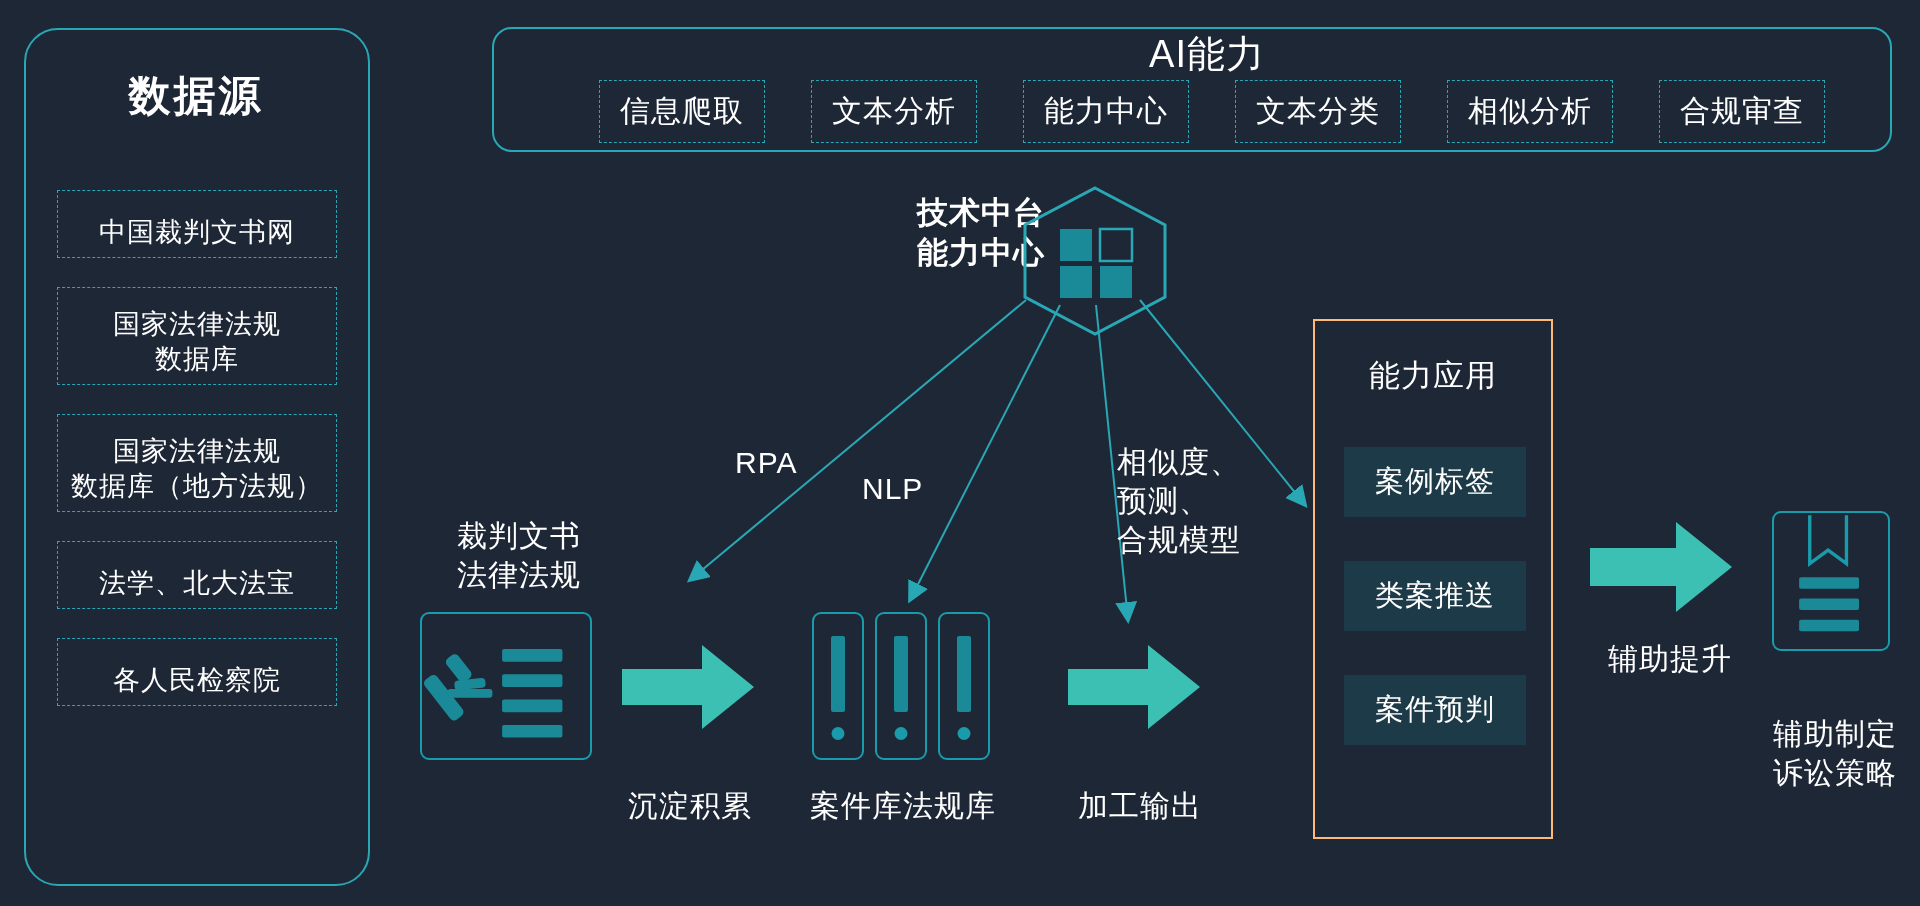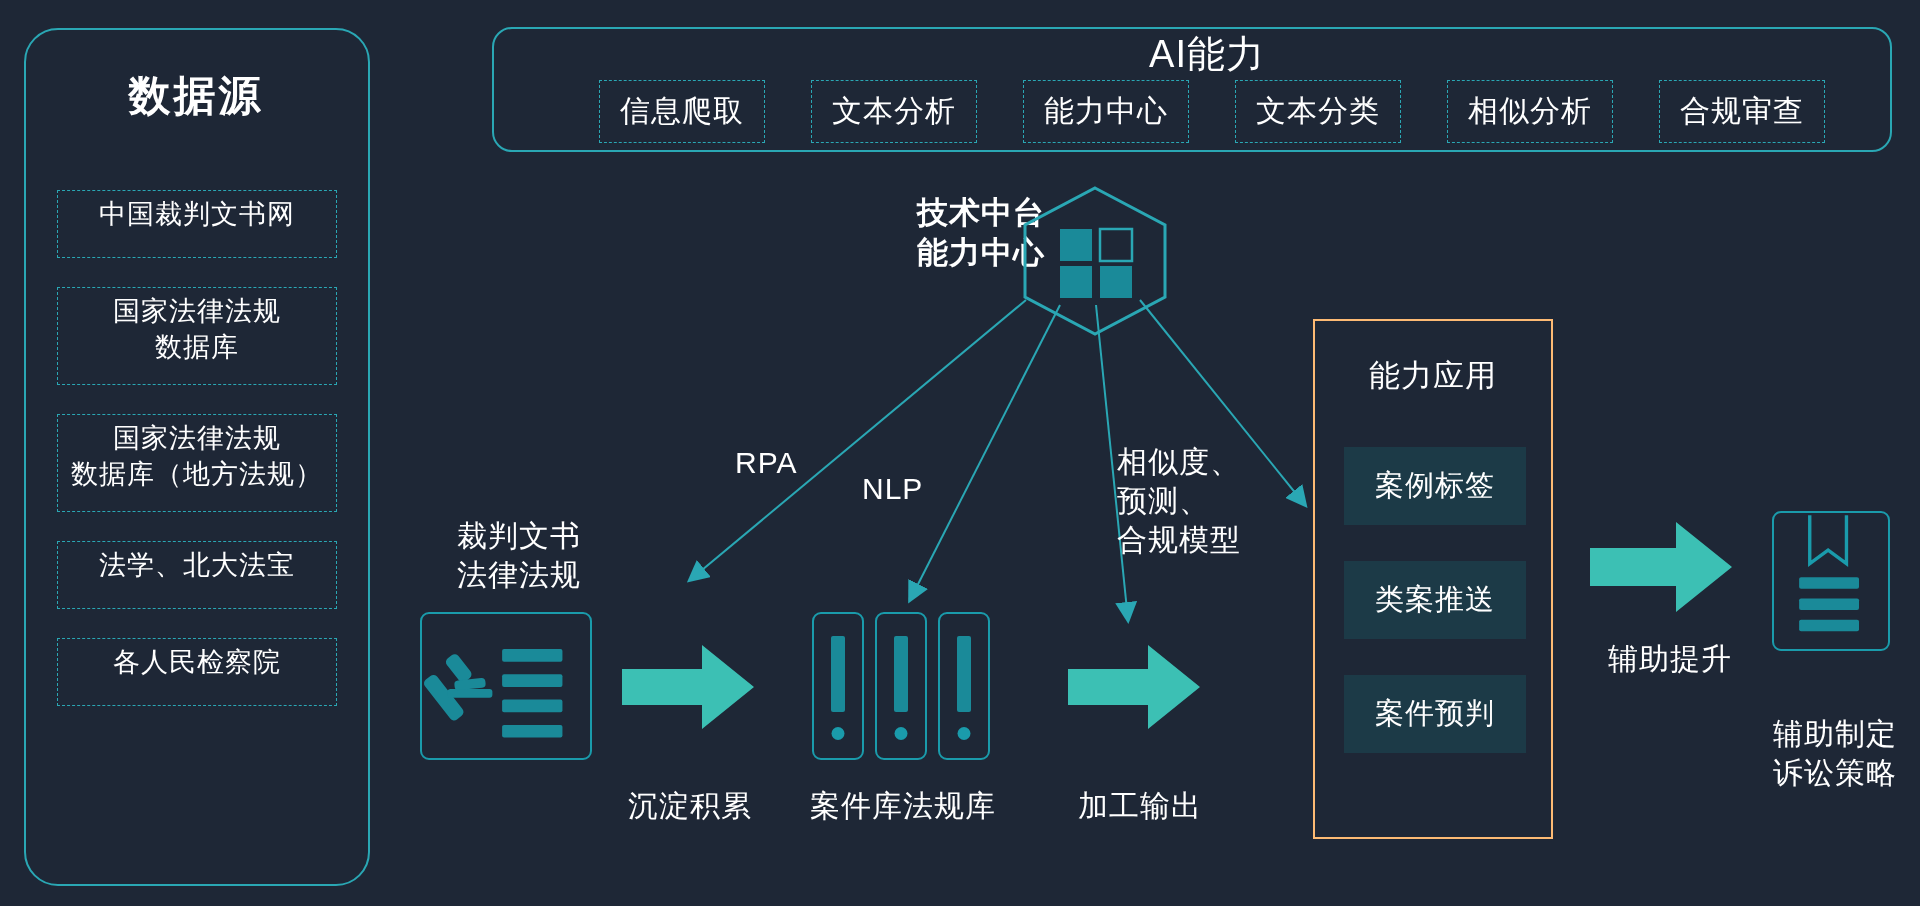--- a/index.html
+++ b/index.html
@@ -20,21 +20,21 @@
     box-sizing:border-box;
   }
   .ds-title{
     position:absolute;left:0;right:2px;top:38px;
     text-align:center;font-size:42px;font-weight:700;letter-spacing:3px;
   }
   .ds-list{position:absolute;left:31px;right:31px;top:160px;}
   .ds-item{
     border:1.5px dashed #2aa7b4;
     box-sizing:border-box;
-    display:flex;align-items:flex-start;justify-content:center;
+    display:flex;align-items:flex-end;justify-content:center;
     text-align:center;
     font-size:27px;line-height:1.32;font-weight:400;
     letter-spacing:1px;
     margin-bottom:29px;
     padding:6px 4px;
   }
   .ds-item.h1{height:68px;}
   .ds-item.h2{height:98px;}
 
   
@@ -90,21 +90,21 @@
   .arrow2{position:absolute;left:1068px;top:645px;width:132px;height:84px;}
   .cap-jiagong{left:1065px;top:786px;width:150px;}
 
   
   .app-panel{
     position:absolute;left:1313px;top:319px;width:240px;height:520px;
     border:2px solid #fdba74;box-sizing:border-box;padding-left:28px;
   }
   .app-title{position:absolute;left:0;right:0;top:34px;text-align:center;font-size:31px;letter-spacing:1px;}
   .app-card{
-    position:absolute;left:29px;width:182px;height:78px;
+    position:absolute;left:29px;width:182px;height:70px;
     background:#1c3a47;
     display:flex;align-items:center;justify-content:center;
     font-size:29px;letter-spacing:1px;
   }
   .app-card.c1{top:126px;}
   .app-card.c2{top:240px;}
   .app-card.c3{top:354px;}
 
   
   .arrow3{position:absolute;left:1590px;top:522px;width:142px;height:90px;}

